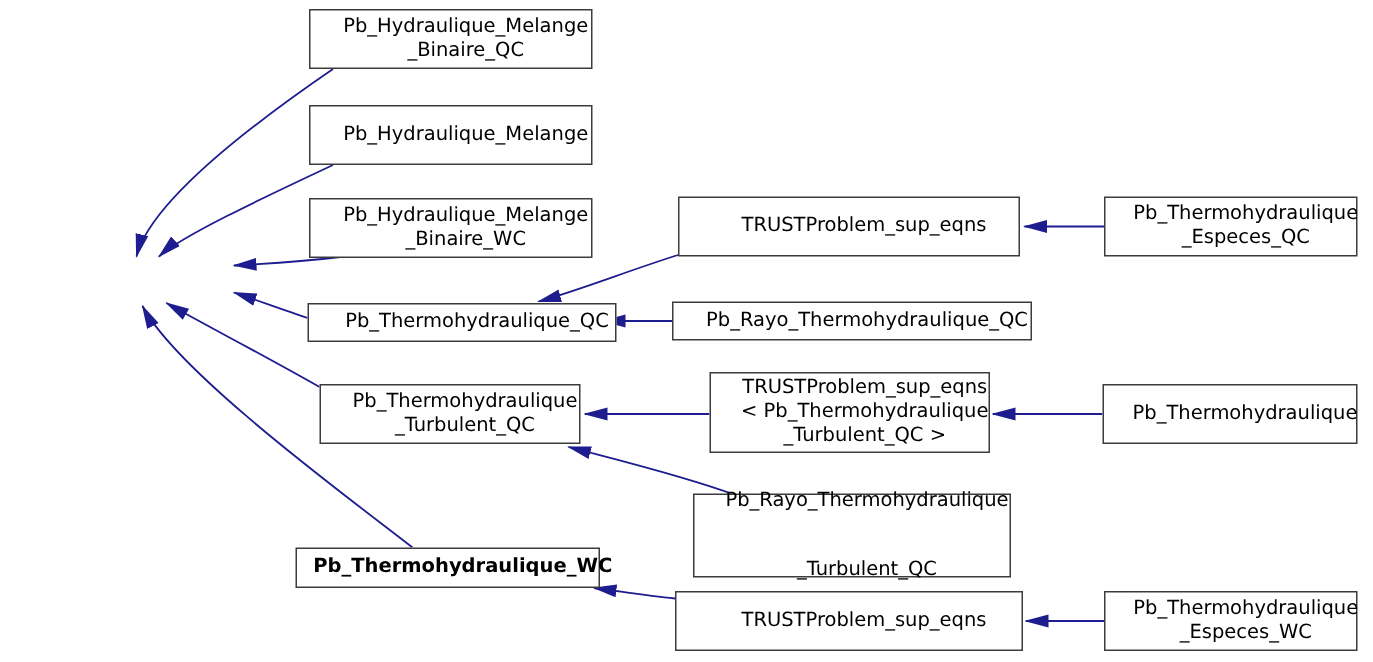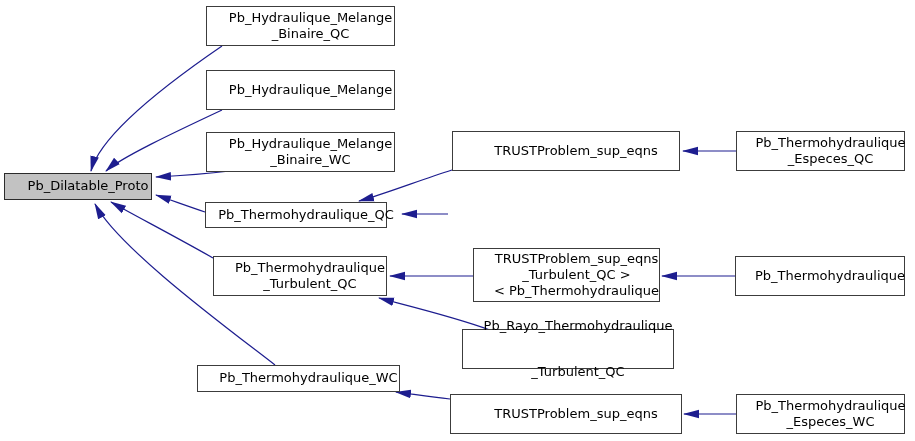--- a/index.html
+++ b/index.html
@@ -33,63 +33,63 @@
     <path class="edge" d="M452,170 C420,180 385,194 359,201" marker-end="url(#arrow)"></path>
     <path class="edge" d="M448,214 L402,214" marker-end="url(#arrow)"></path>
     <path class="edge" d="M736,151 L683,151" marker-end="url(#arrow)"></path>
     <path class="edge" d="M473,276 L390,276" marker-end="url(#arrow)"></path>
     <path class="edge" d="M490,330 C455,317 405,305 379,298" marker-end="url(#arrow)"></path>
     <path class="edge" d="M735,276 L662,276" marker-end="url(#arrow)"></path>
     <path class="edge" d="M450,399 C430,397 412,394 396,392" marker-end="url(#arrow)"></path>
     <path class="edge" d="M736,414 L684,414" marker-end="url(#arrow)"></path>
   </svg>
 
-  <div class="node current" style="left:4px;top:173px;width:148px;height:27px;">
-    <span>Pb_Dilatable_Proto</span>
-  </div>
 
   <div class="node" style="left:206px;top:6px;width:189px;height:40px;">
     <span>Pb_Hydraulique_Melange</span>
     <span>_Binaire_QC</span>
   </div>
 
   <div class="node" style="left:206px;top:70px;width:189px;height:40px;">
     <span>Pb_Hydraulique_Melange</span>
   </div>
 
   <div class="node" style="left:206px;top:132px;width:189px;height:40px;">
     <span>Pb_Hydraulique_Melange</span>
     <span>_Binaire_WC</span>
   </div>
 
-  <div class="node" style="left:205px;top:202px;width:182px;height:26px;">
+  <div class="node" style="left:205px;top:202px;width:206px;height:26px;">
     <span>Pb_Thermohydraulique_QC</span>
   </div>
 
   <div class="node" style="left:213px;top:256px;width:174px;height:40px;">
     <span>Pb_Thermohydraulique</span>
     <span>_Turbulent_QC</span>
   </div>
 
-  <div class="node" style="left:197px;top:365px;width:203px;height:27px;">
+  <div class="node" style="left:197px;top:365px;width:203px;height:27px;font-weight:bold;">
     <span>Pb_Thermohydraulique_WC</span>
   </div>
 
   <div class="node" style="left:452px;top:131px;width:228px;height:40px;">
     <span>TRUSTProblem_sup_eqns</span>
   </div>
 
+  <div class="node" style="left:448px;top:201px;width:240px;height:26px;">
+    <span>Pb_Rayo_Thermohydraulique_QC</span>
+  </div>
 
   <div class="node" style="left:473px;top:248px;width:187px;height:54px;line-height:16px;">
     <span>TRUSTProblem_sup_eqns</span>
+    <span>&lt; Pb_Thermohydraulique</span>
     <span>_Turbulent_QC &gt;</span>
-    <span>&lt; Pb_Thermohydraulique</span>
   </div>
 
-  <div class="node" style="left:462px;top:329px;width:212px;height:40px;gap:30px;">
+  <div class="node" style="left:462px;top:329px;width:212px;height:56px;gap:30px;">
     <span>Pb_Rayo_Thermohydraulique</span>
     <span>_Turbulent_QC</span>
   </div>
 
   <div class="node" style="left:450px;top:394px;width:232px;height:40px;">
     <span>TRUSTProblem_sup_eqns</span>
   </div>
 
   <div class="node" style="left:736px;top:131px;width:169px;height:40px;">
     <span>Pb_Thermohydraulique</span>

